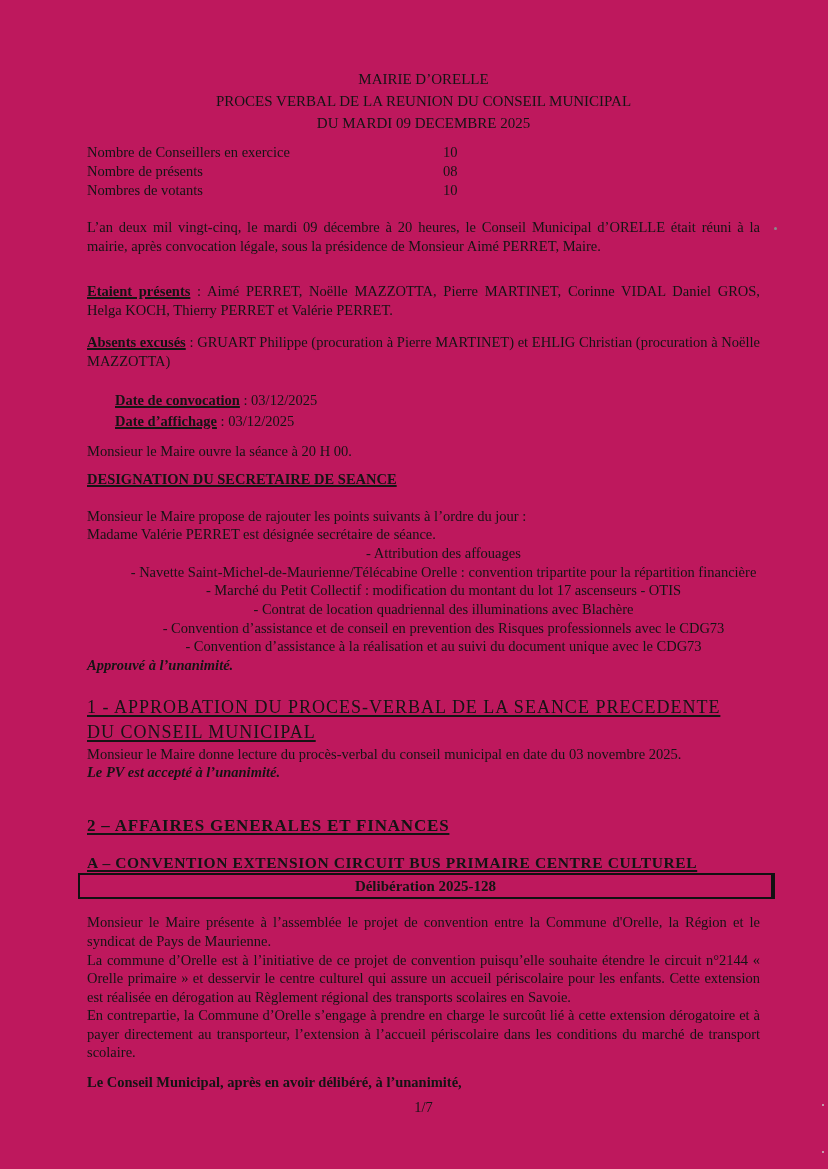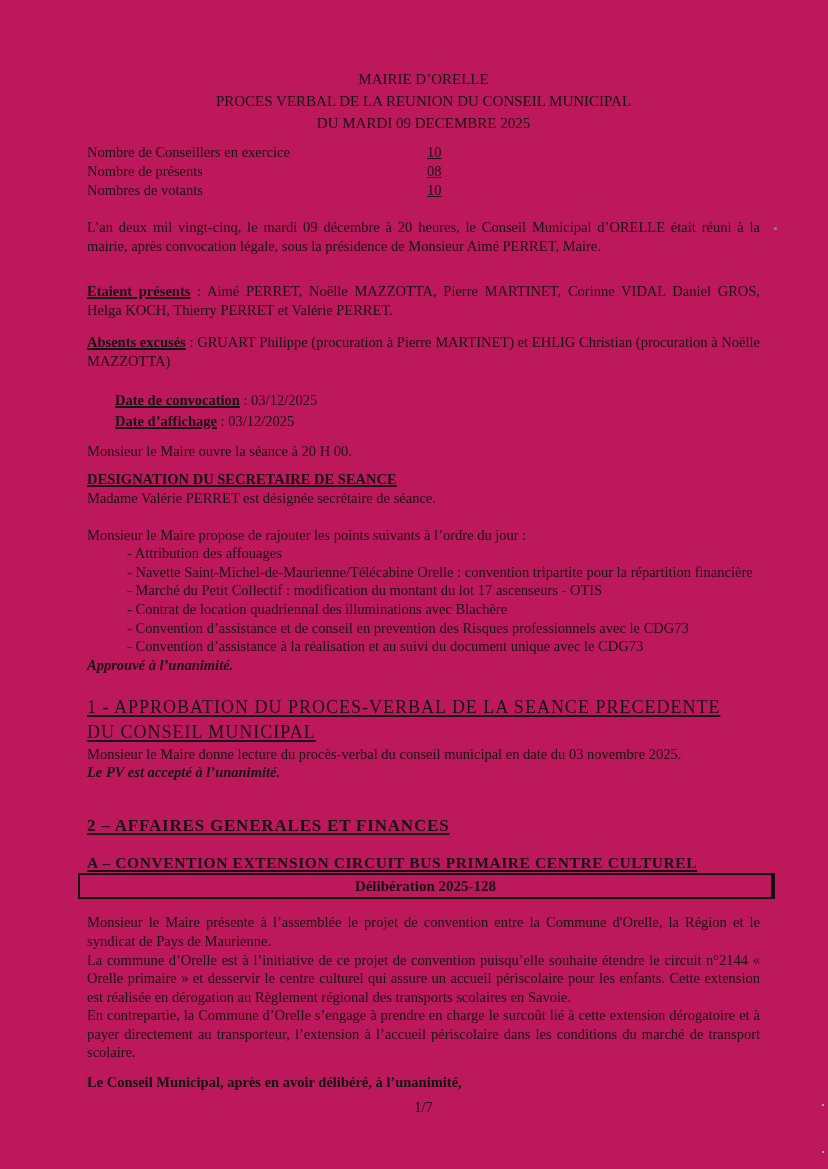--- a/index.html
+++ b/index.html
@@ -27,38 +27,38 @@
 
   .title-block {
     text-align: center;
     font-weight: bold;
     font-size: 15px;
     line-height: 22px;
   }
 
   .counts { margin-top: 9px; font-size: 14.5px; line-height: 19px; }
   .count-row { position: relative; }
-  .count-value { position: absolute; left: 340px; top: 0; text-decoration: underline; }
+  .count-value { position: absolute; left: 356px; top: 0; }
 
   .body-txt { font-size: 14.5px; line-height: 18.6px; }
   .para { text-align: justify; }
 
   .lbl { font-weight: bold; text-decoration: underline; text-decoration-thickness: 1.5px; }
 
   .intro     { margin-top: 18px; }
   .presents  { margin-top: 27px; }
   .absents   { margin-top: 14px; }
   .dates     { margin-top: 19px; font-size: 14.5px; line-height: 21px; margin-left: 28px; }
   .ouverture { margin-top: 10px; line-height: 19px; }
 
   .sec-des-title { margin-top: 9px; font-size: 14.5px; line-height: 19px; }
   .sec-des-body  { line-height: 19px; }
 
   .odj-intro { margin-top: 18px; }
-  .odj-item  { padding-left: 20px; text-indent: 20px; }
+  .odj-item  { padding-left: 20px; text-indent: 20px; text-align: center; }
   .bi { font-weight: bold; font-style: italic; }
   .approval { line-height: 19px; }
 
   .sec1 {
     margin-top: 20px;
     font-size: 18px;
     line-height: 25px;
     font-weight: bold;
     letter-spacing: 1px;
   }
@@ -143,23 +143,23 @@
     <p class="body-txt para absents"><span class="lbl">Absents excusés</span><span> : GRUART Philippe (procuration à Pierre MARTINET) et EHLIG Christian (procuration à Noëlle MAZZOTTA)</span></p>
 
     <div class="dates">
       <div><span class="lbl">Date de convocation</span><span> : 03/12/2025</span></div>
       <div><span class="lbl">Date d’affichage</span><span> : 03/12/2025</span></div>
     </div>
 
     <p class="body-txt ouverture">Monsieur le Maire ouvre la séance à 20 H 00.</p>
 
     <div class="sec-des-title"><span class="lbl">DESIGNATION DU SECRETAIRE DE SEANCE</span></div>
+    <p class="body-txt odj-intro">Monsieur le Maire propose de rajouter les points suivants à l’ordre du jour :</p>
+
     <p class="body-txt sec-des-body">Madame Valérie PERRET est désignée secrétaire de séance.</p>
-
-    <p class="body-txt odj-intro">Monsieur le Maire propose de rajouter les points suivants à l’ordre du jour :</p>
     <div class="body-txt">
       <div class="odj-item">- Attribution des affouages</div>
       <div class="odj-item">- Navette Saint-Michel-de-Maurienne/Télécabine Orelle : convention tripartite pour la répartition financière</div>
       <div class="odj-item">- Marché du Petit Collectif : modification du montant du lot 17 ascenseurs - OTIS</div>
       <div class="odj-item">- Contrat de location quadriennal des illuminations avec Blachère</div>
       <div class="odj-item">- Convention d’assistance et de conseil en prevention des Risques professionnels avec le CDG73</div>
       <div class="odj-item">- Convention d’assistance à la réalisation et au suivi du document unique avec le CDG73</div>
     </div>
     <p class="body-txt bi approval">Approuvé à l’unanimité.</p>
 

